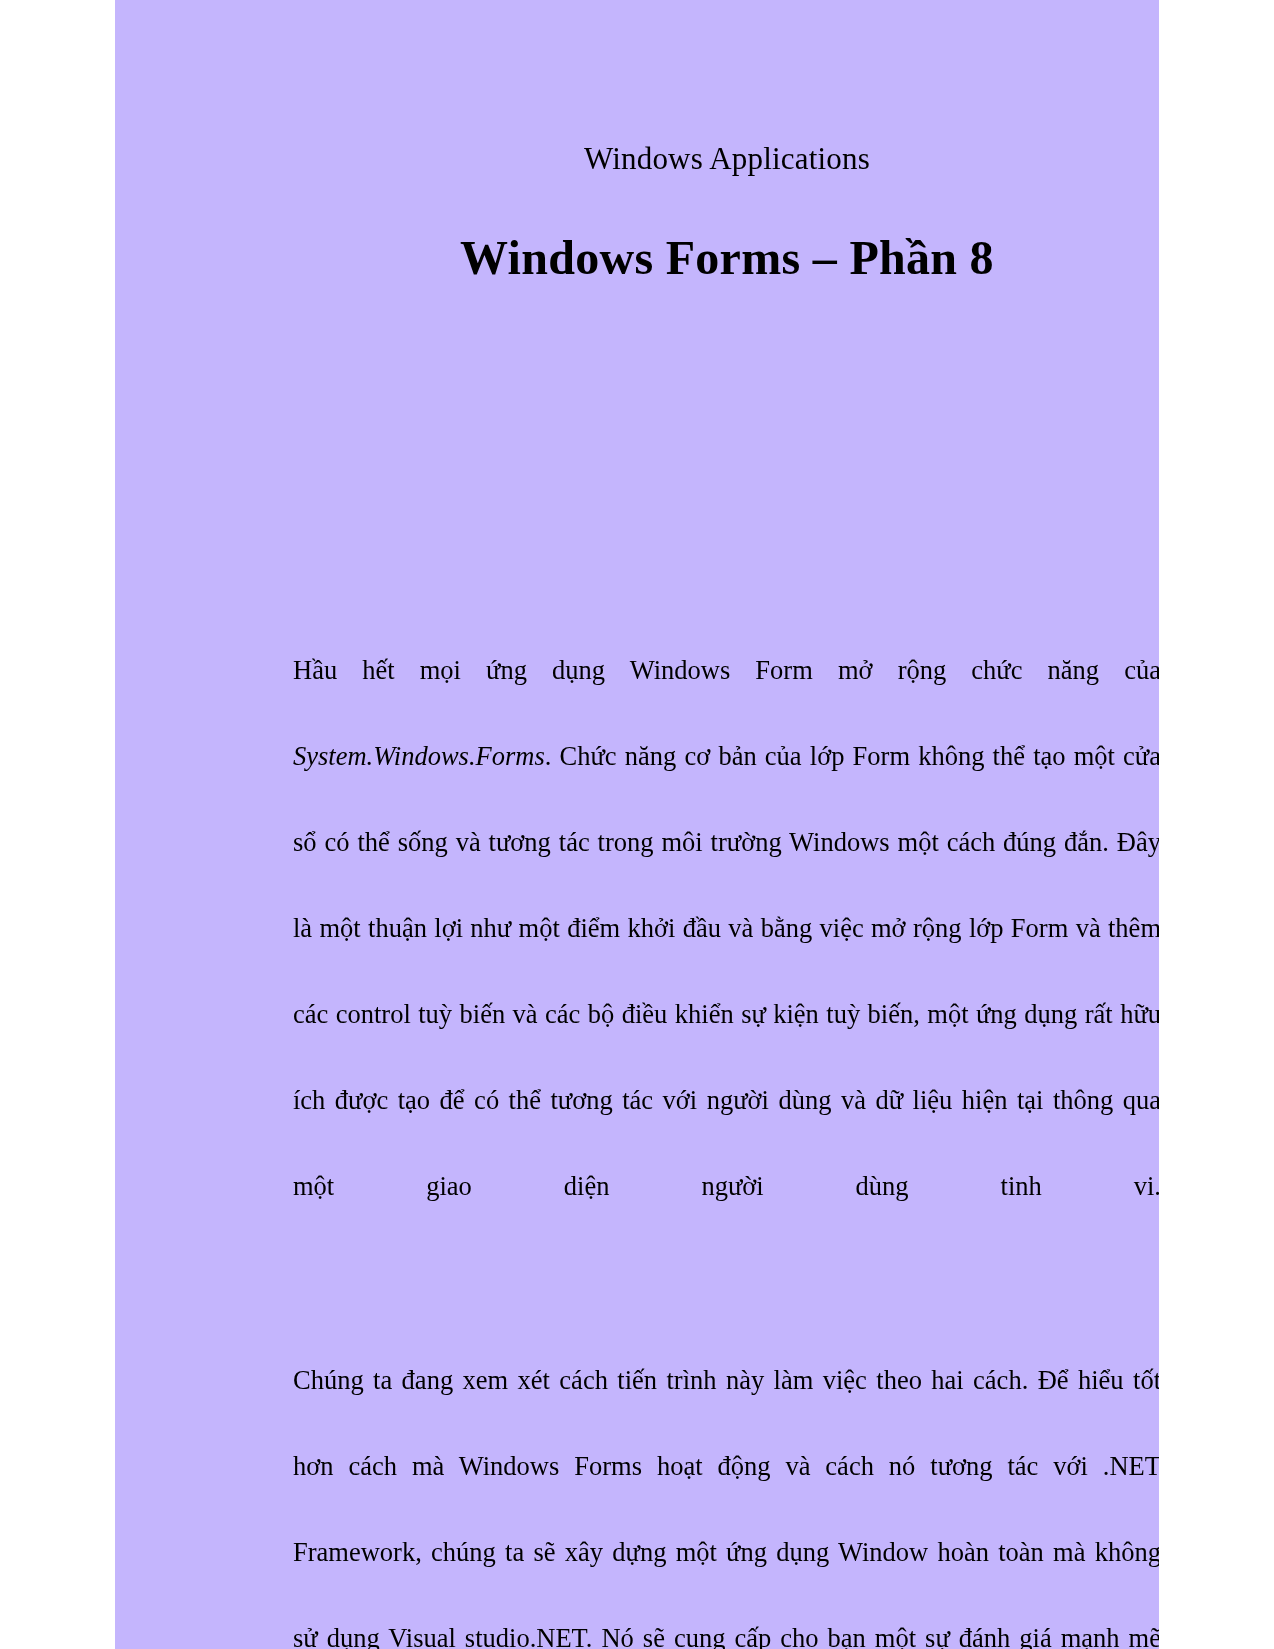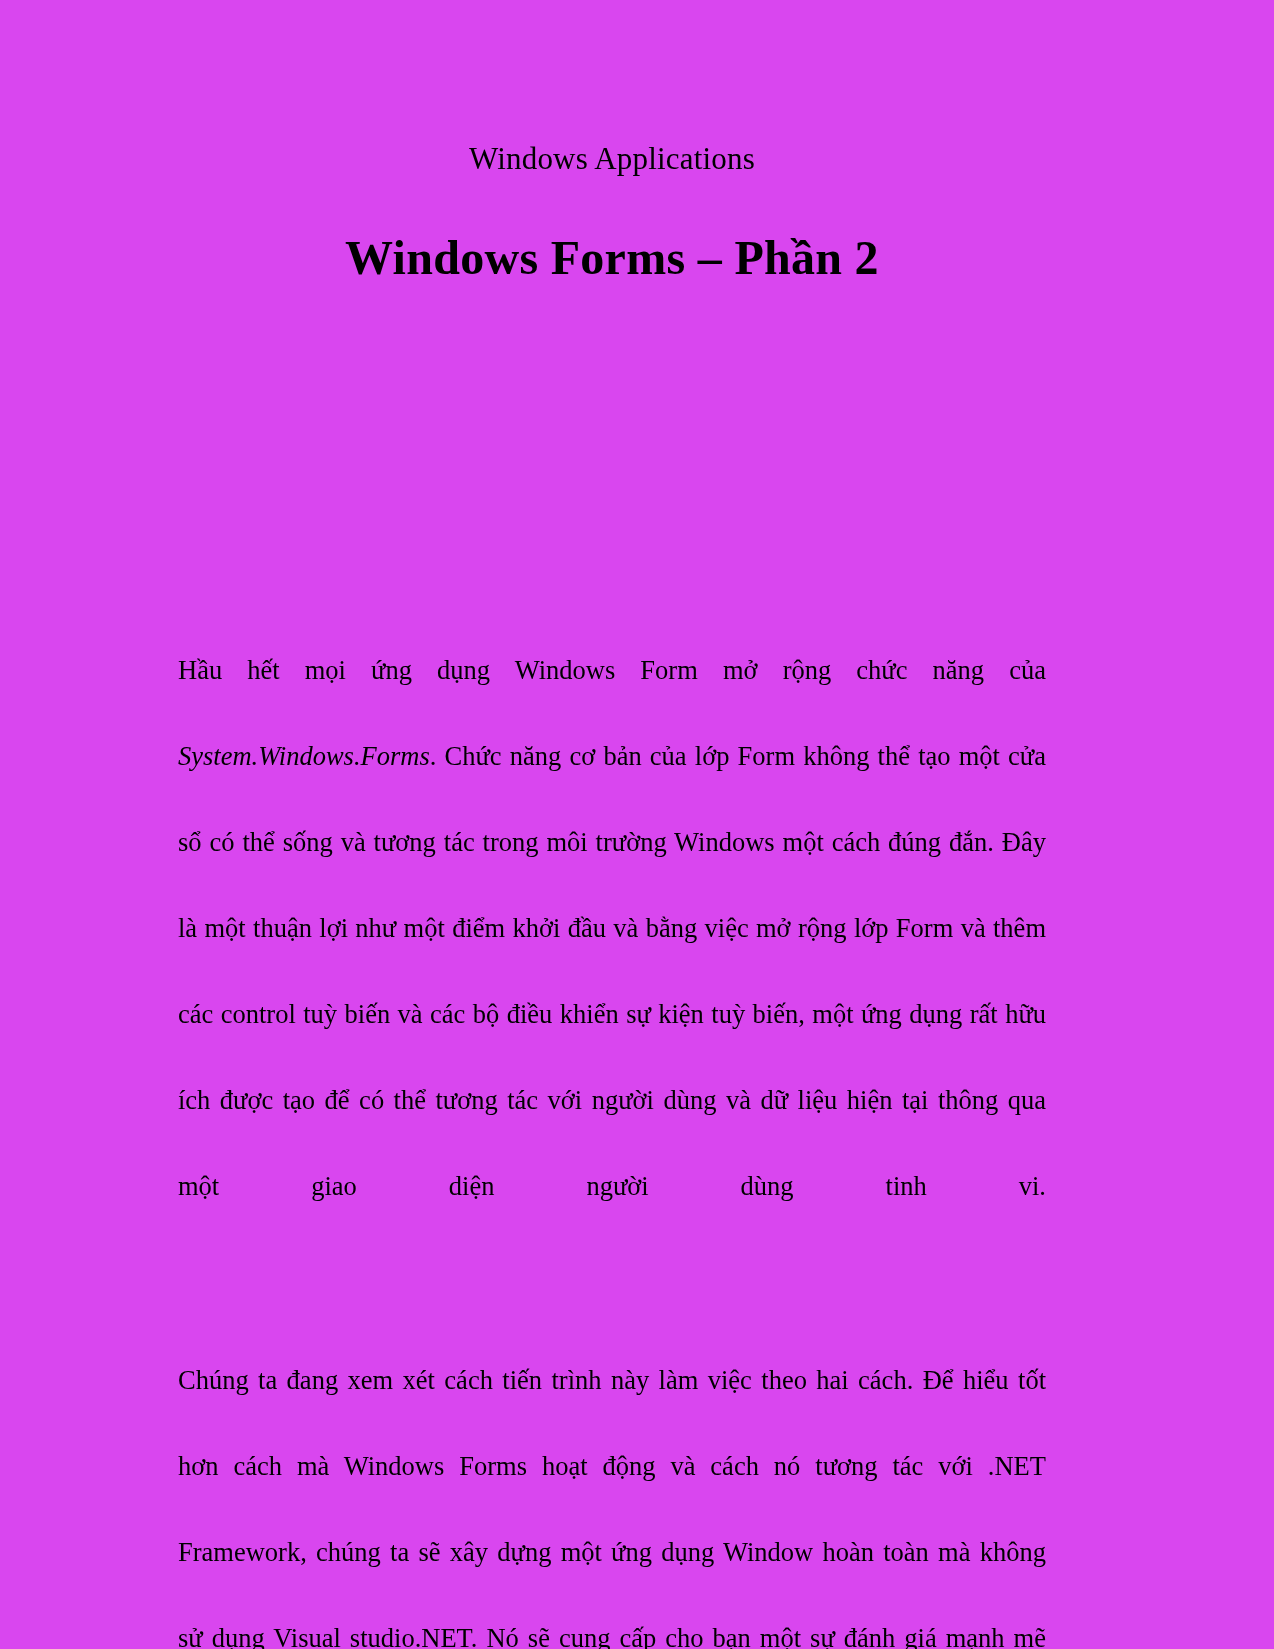--- a/index.html
+++ b/index.html
@@ -2,23 +2,23 @@
 <html><head>
 <meta charset="utf-8">
 <style>
   html, body {
     margin: 0;
     padding: 0;
     background: #ffffff;
   }
   .page {
     position: relative;
-    width: 1274px;
+    width: 1044px;
     height: 1649px;
-    background: #d946ef;
+    background: #c4b5fd;
     margin: 0 auto;
     overflow: hidden;
     font-family: "Liberation Serif", "DejaVu Serif", serif;
     color: #000000;
   }
   .content {
     position: absolute;
     left: 178px;
     top: 0;
     width: 868px;
@@ -64,21 +64,21 @@
   }
 </style>
 </head>
 <body>
 
 <div class="page">
   <div class="content">
 
     <div class="doc-header">Windows Applications</div>
 
-    <h1 class="doc-title">Windows Forms – Phần 2</h1>
+    <h1 class="doc-title">Windows Forms – Phần 8</h1>
 
     <div class="body-block">
 
       <p class="para cont">
         <span>Hầu hết mọi ứng dụng Windows Form mở rộng chức năng của </span><span class="ital">System.Windows.Forms</span><span>. Chức năng cơ bản của lớp Form không thể tạo một cửa sổ có thể sống và tương tác trong môi trường Windows một cách đúng đắn. Đây là một thuận lợi như một điểm khởi đầu và bằng việc mở rộng lớp Form và thêm các control tuỳ biến và các bộ điều khiển sự kiện tuỳ biến, một ứng dụng rất hữu ích được tạo để có thể tương tác với người dùng và dữ liệu hiện tại thông qua một giao diện người dùng tinh vi.</span>
       </p>
 
       <p class="para cont">
         <span>Chúng ta đang xem xét cách tiến trình này làm việc theo hai cách. Để hiểu tốt hơn cách mà Windows Forms hoạt động và cách nó tương tác với .NET Framework, chúng ta sẽ xây dựng một ứng dụng Window hoàn toàn mà không sử dụng Visual studio.NET. Nó sẽ cung cấp cho bạn một sự đánh giá mạnh mẽ về Visual studio.NET khi chúng ta chuyển đến xây dựng một ứng</span>
       </p>

